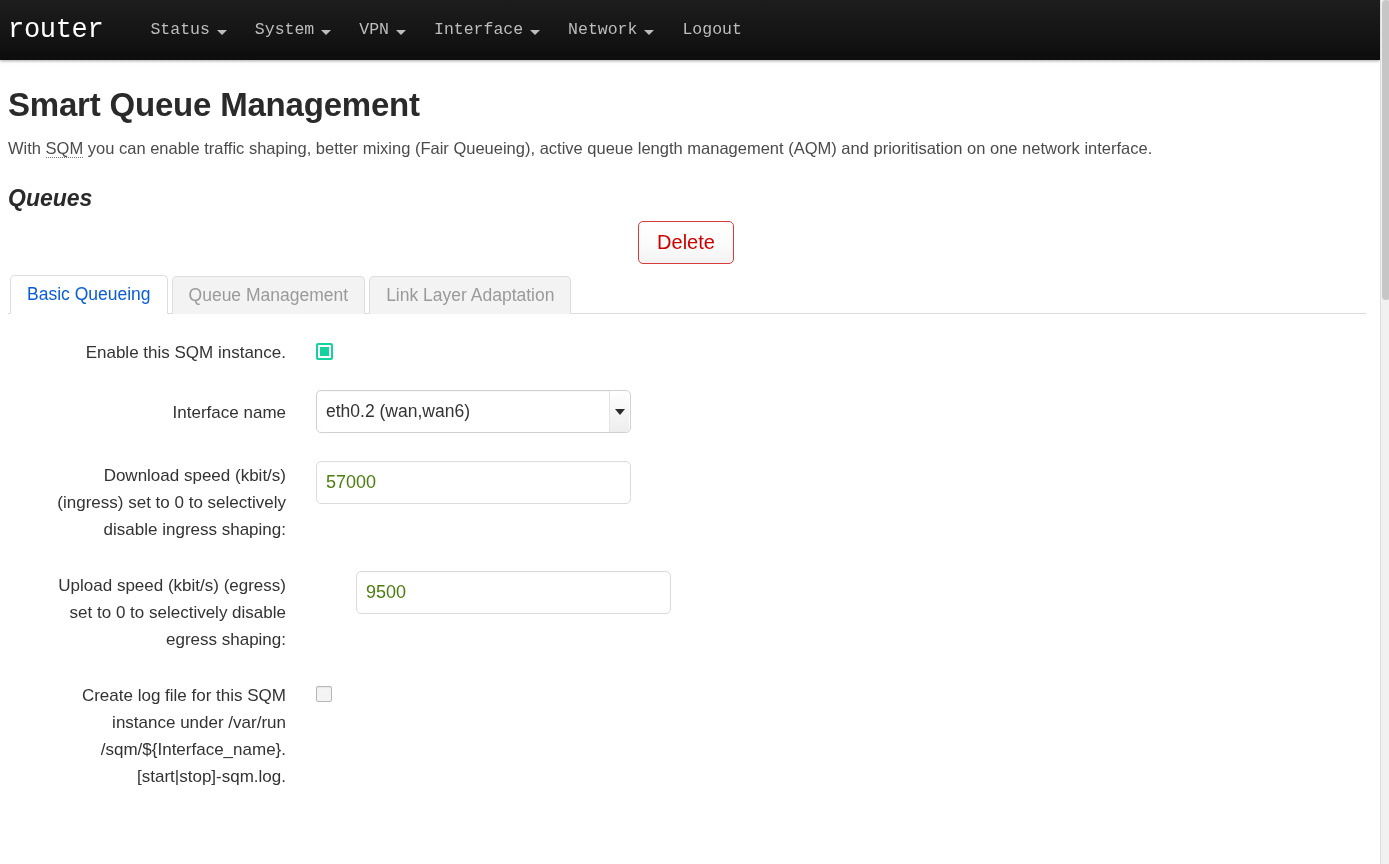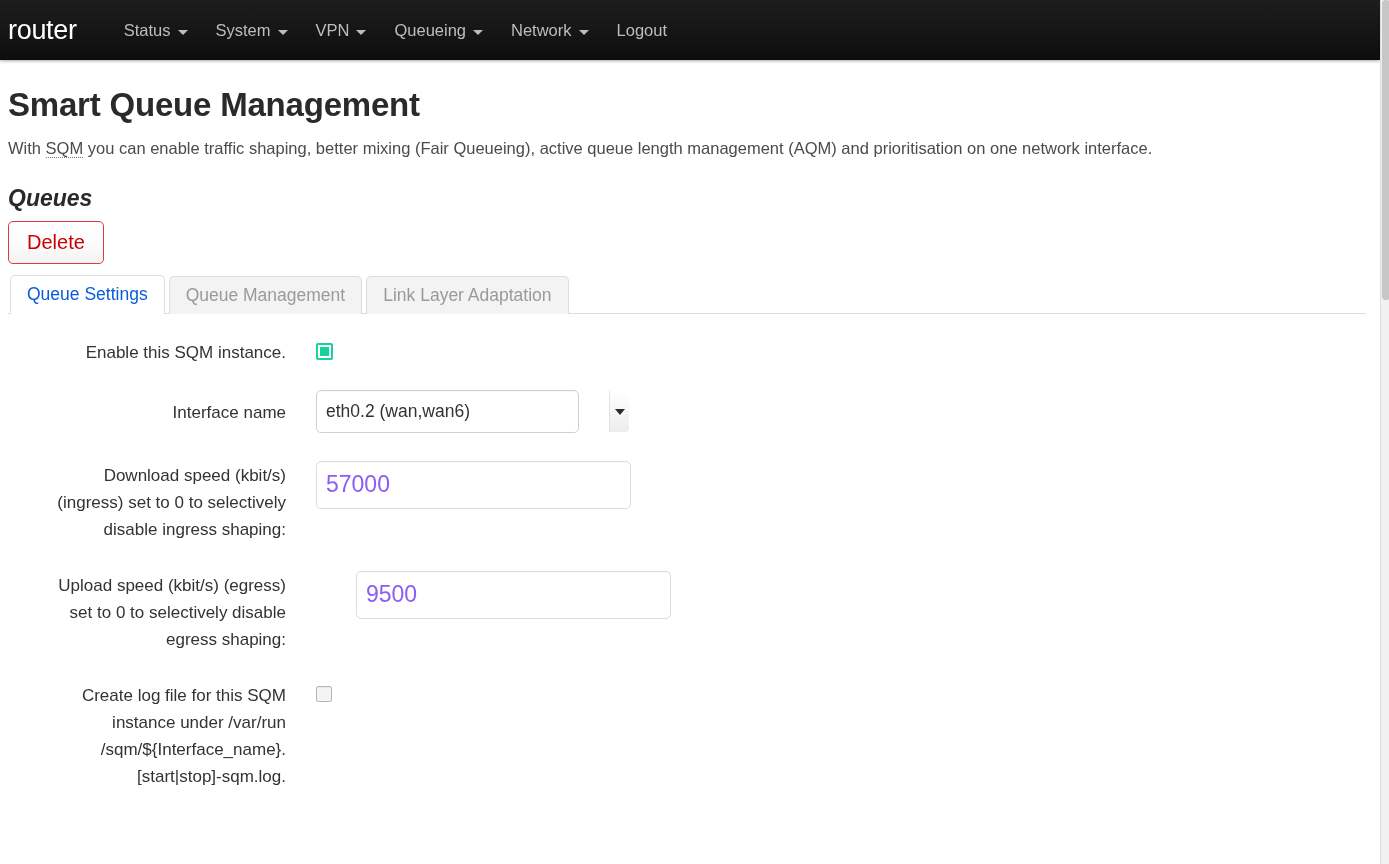--- a/index.html
+++ b/index.html
@@ -18,20 +18,21 @@
   .navbar {
     position: relative;
     width: 1380px;
     height: 60px;
     background: linear-gradient(to bottom, #1d1d1d 0%, #151515 55%, #0d0d0d 100%);
     display: flex;
     align-items: center;
     padding: 0 0 0 8px;
     box-shadow: 0 1px 3px rgba(0,0,0,0.35);
     z-index: 5;
+    font-family: Liberation Mono, monospace;
   }
   .brand {
     color: #ffffff;
     font-size: 27px;
     line-height: 27px;
     letter-spacing: -0.3px;
     font-weight: 400;
     margin-right: 33px;
     white-space: nowrap;
   }
@@ -95,21 +96,21 @@
     line-height: 27px;
     font-weight: bold;
     color: #2a2a2a;
     margin: 26px 0 0 0;
     font-style: italic;
   }
 
   
   .btn-row {
     display: flex;
-    justify-content: flex-start;
+    justify-content: center;
     margin-top: 9px;
     padding-right: 2px;
   }
   .btn-delete {
     font-family: "Liberation Sans", sans-serif;
     font-size: 20px;
     line-height: 22px;
     color: #cc0000;
     background: linear-gradient(to bottom, #ffffff 0%, #fbfbfb 55%, #f2f2f2 100%);
     border: 1px solid #d83b3b;
@@ -211,21 +212,21 @@
     display: inline-block;
     width: 315px;
   }
   select.sel {
     -webkit-appearance: none;
     appearance: none;
     font-family: "Liberation Sans", sans-serif;
     font-size: 17.5px;
     line-height: 22px;
     color: #333333;
-    width: 263px;
+    width: 315px;
     padding: 9px 34px 10px 9px;
     border: 1px solid #d0d0d0;
     border-radius: 5px;
     background: #ffffff;
     box-shadow: inset 0 1px 1px rgba(0,0,0,0.03);
     cursor: pointer;
   }
   .sel-arrow {
     position: absolute;
     right: 2px;
@@ -244,23 +245,23 @@
     display: block;
     width: 0; height: 0;
     border-left: 5px solid transparent;
     border-right: 5px solid transparent;
     border-top: 6px solid #2b2b2b;
   }
 
   
   input.txt {
     font-family: "Liberation Sans", sans-serif;
-    font-size: 23px;
+    font-size: 18px;
     line-height: 22px;
-    color: #8b5cf6;
+    color: #4d7c0f;
     width: 315px;
     padding: 9px 9px 10px 9px;
     border: 1px solid #dcdcdc;
     border-radius: 5px;
     background: #ffffff;
     box-shadow: inset 0 1px 1px rgba(0,0,0,0.02);
     outline: none;
   }
 
   .label-multi { line-height: 27px; }
@@ -302,21 +303,21 @@
       <span>System</span>
       <span class="caret"></span>
     </div>
 
     <div class="nav-item">
       <span>VPN</span>
       <span class="caret"></span>
     </div>
 
     <div class="nav-item">
-      <span>Queueing</span>
+      <span>Interface</span>
       <span class="caret"></span>
     </div>
 
     <div class="nav-item">
       <span>Network</span>
       <span class="caret"></span>
     </div>
 
     <div class="nav-item">
       <span>Logout</span>
@@ -331,21 +332,21 @@
 
   <p class="page-desc"><span>With </span><abbr class="sqm">SQM</abbr><span> you can enable traffic shaping, better mixing (Fair Queueing), active queue length management (AQM) and prioritisation on one network interface.</span></p>
 
   <h2 class="section-title">Queues</h2>
 
   <div class="btn-row">
     <button class="btn-delete">Delete</button>
   </div>
 
   <div class="tabbar">
-    <div class="tab active">Queue Settings</div>
+    <div class="tab active">Basic Queueing</div>
     <div class="tab inactive">Queue Management</div>
     <div class="tab inactive">Link Layer Adaptation</div>
   </div>
 
   <div class="form">
 
     <div class="form-row">
       <div class="form-label">Enable this SQM instance.</div>
       <div class="form-control">
         <span class="cb checked"></span>

